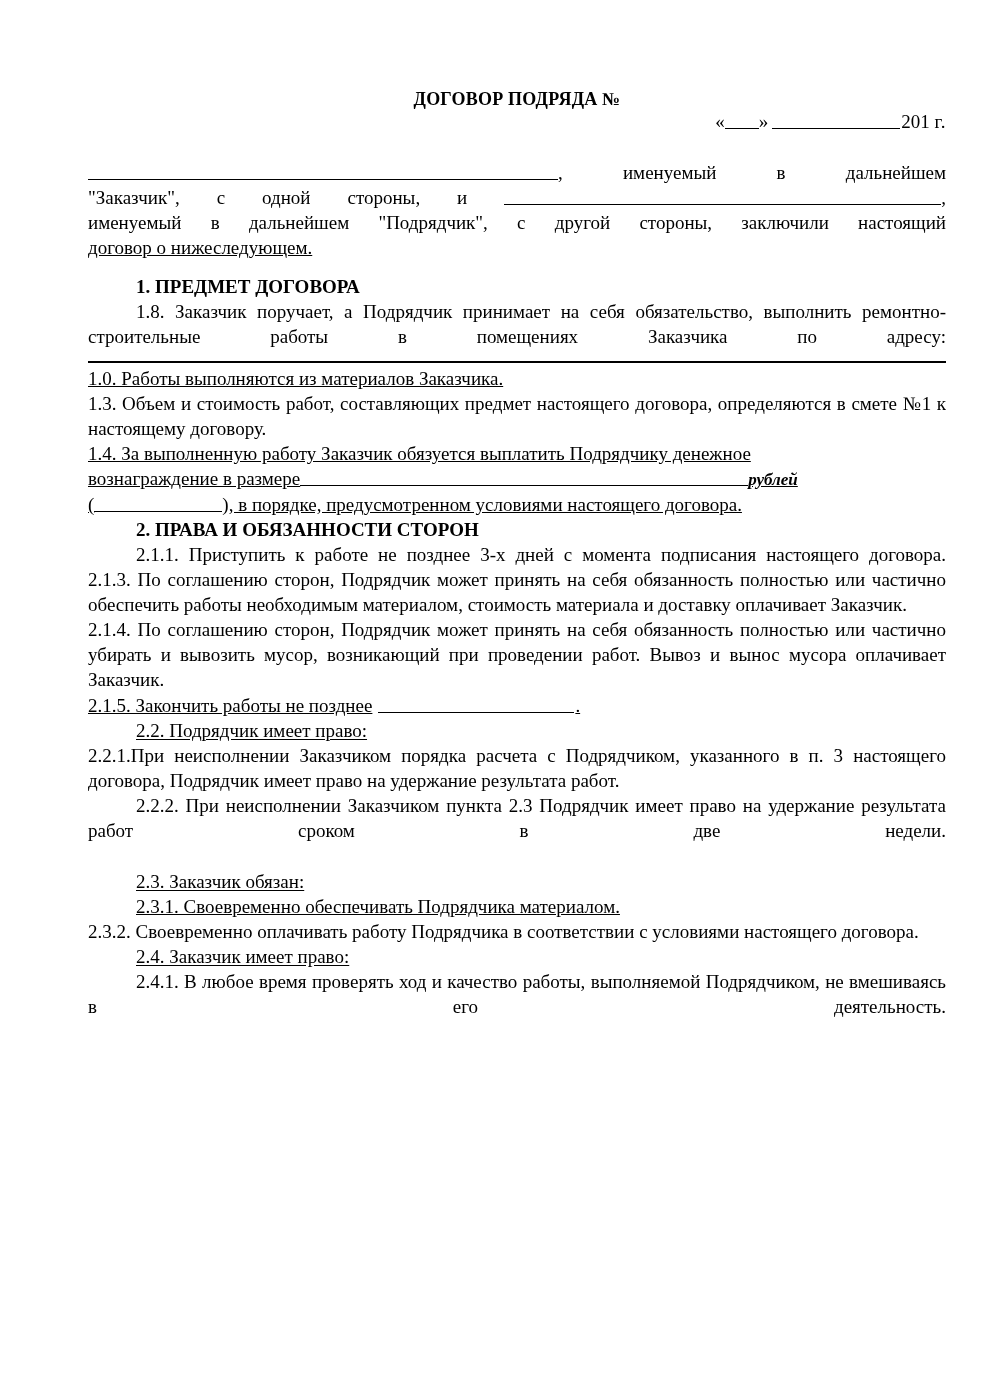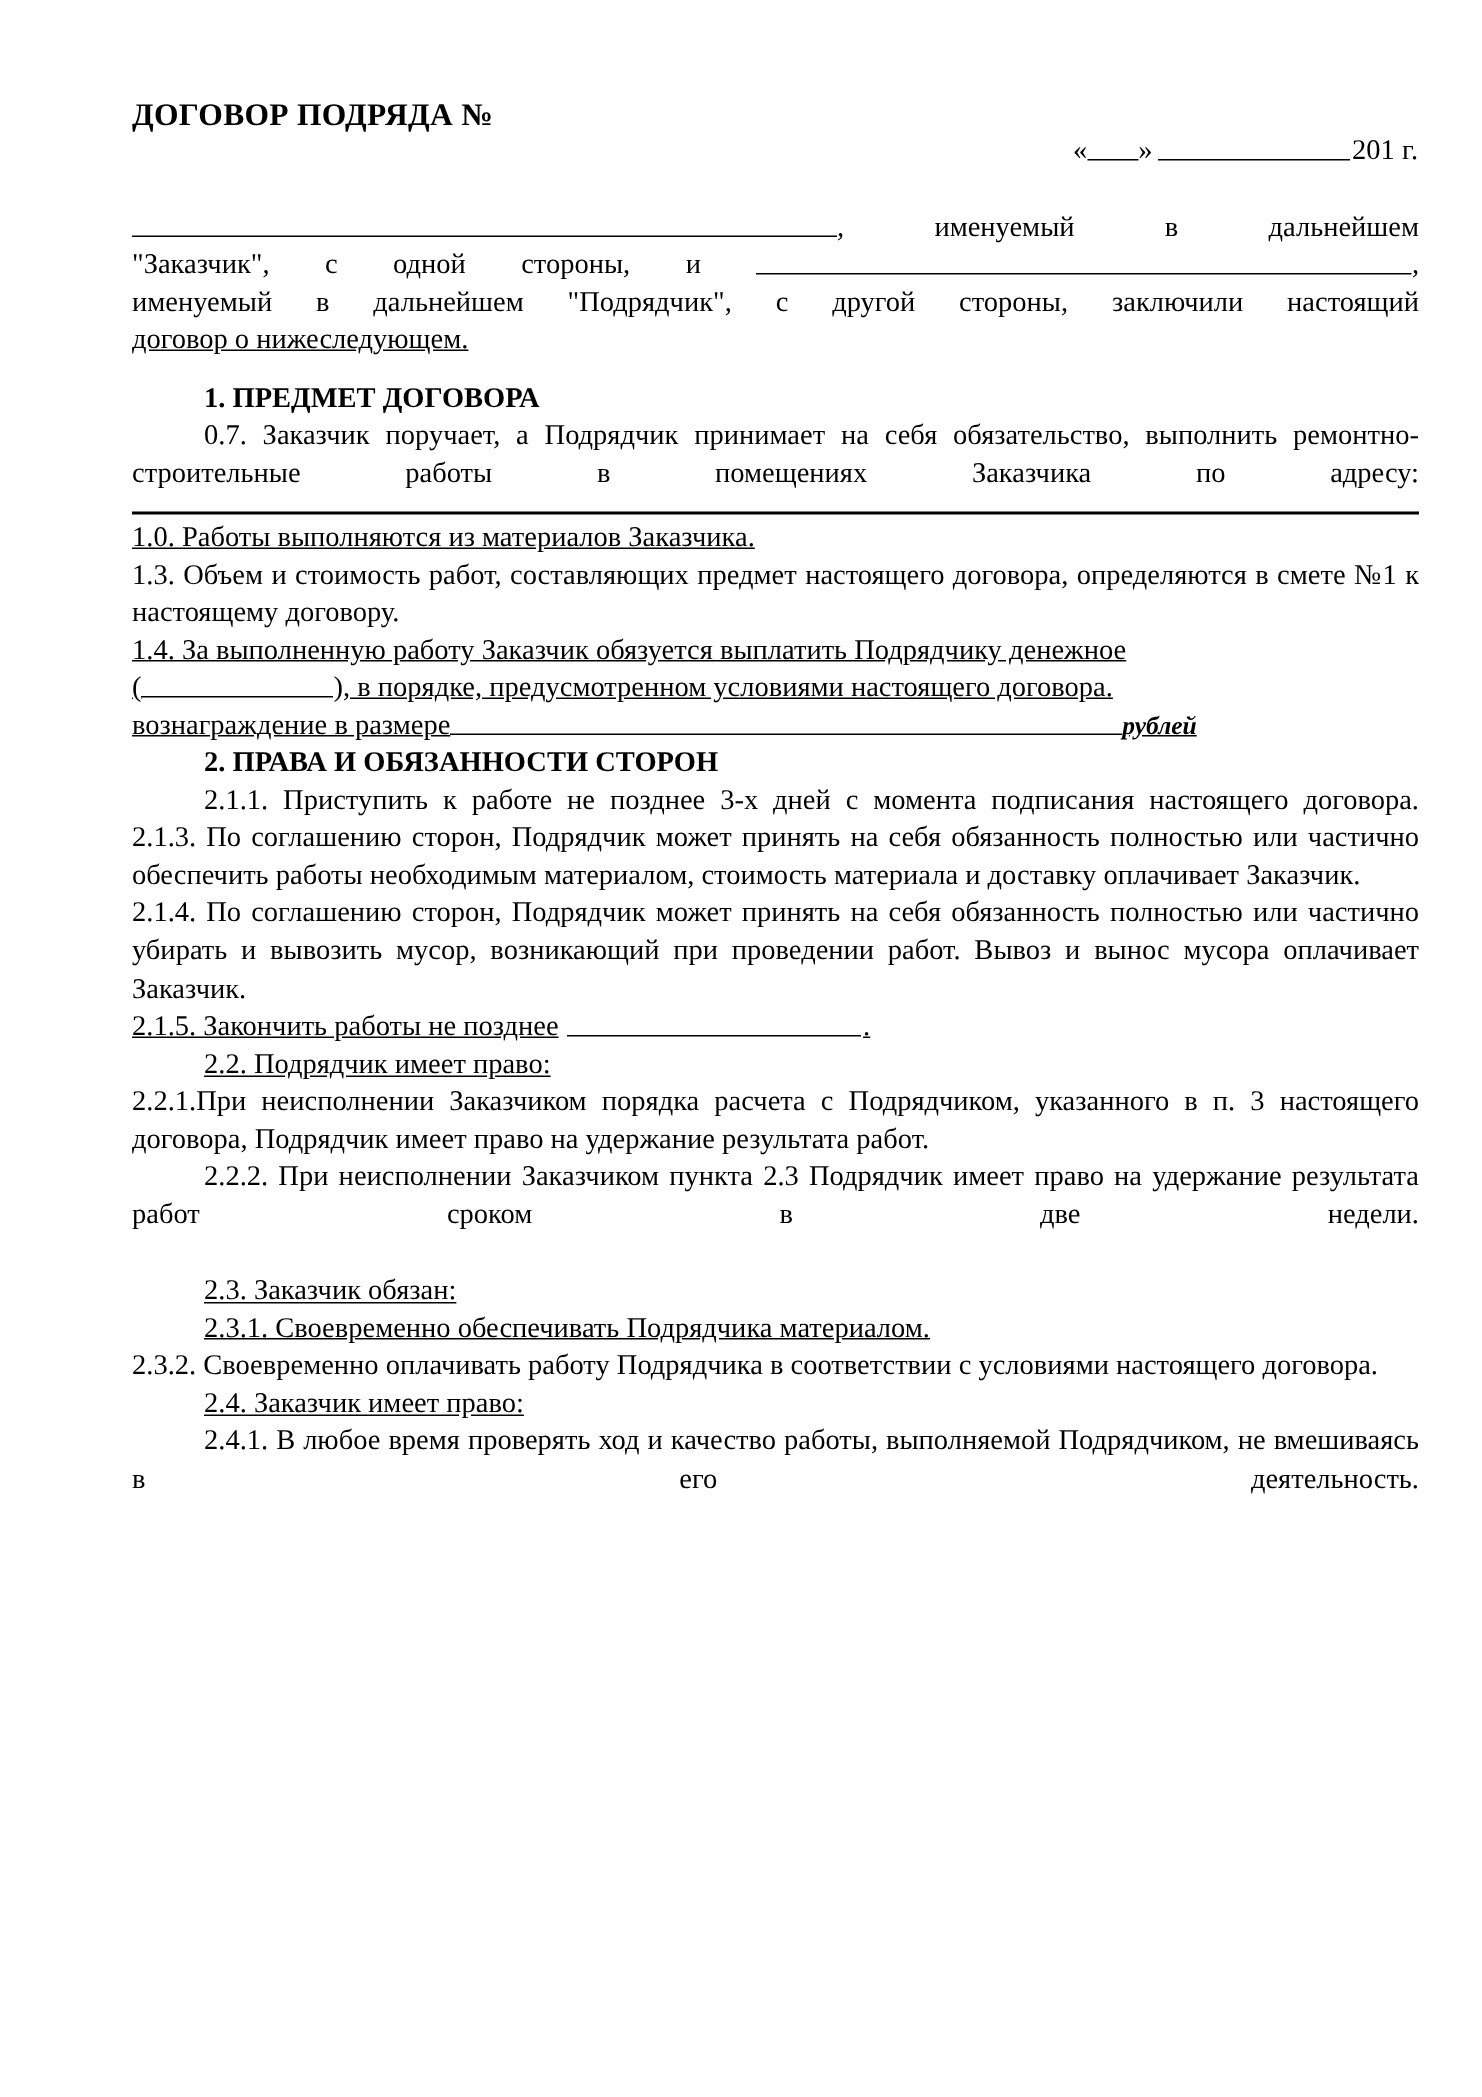--- a/index.html
+++ b/index.html
@@ -23,26 +23,26 @@
   }
   .content {
     position: absolute;
     left: 88px;
     top: 0;
     width: 858px;
   }
 
   
   .doc-title {
-    text-align: left;
+    text-align: center;
     font-weight: bold;
-    font-size: 21px;
+    font-size: 18px;
     letter-spacing: 0.2px;
     margin: 0;
-    padding-top: 65px;
+    padding-top: 90px;
     line-height: 1.1;
   }
 
   
   .date-line {
     text-align: right;
     font-size: 19px;
     line-height: 1.25;
     white-space: nowrap;
   }
@@ -155,31 +155,31 @@
 
     <p class="b just"><span>"Заказчик", с одной стороны, и</span> <span class="blank blank-party2"></span><span>,</span></p>
 
     <p class="b just">именуемый в дальнейшем "Подрядчик", с другой стороны, заключили настоящий</p>
     <p class="b left">договор о нижеследующем.</p>
 
     <div class="spacer-sm"></div>
 
     <p class="sec-head"><span>1.</span> <span class="sc">ПРЕДМЕТ ДОГОВОРА</span></p>
 
-    <p class="b just indent">0.7. Заказчик поручает, а Подрядчик принимает на себя обязательство, выполнить ремонтно-строительные работы в помещениях Заказчика по адресу:</p>
+    <p class="b just indent">1.8. Заказчик поручает, а Подрядчик принимает на себя обязательство, выполнить ремонтно-строительные работы в помещениях Заказчика по адресу:</p>
 
     <div class="addr-rule"></div>
 
     <p class="b left">1.0. Работы выполняются из материалов Заказчика.</p>
 
     <p class="b just-last">1.3. Объем и стоимость работ, составляющих предмет настоящего договора, определяются в смете №1  к настоящему договору.</p>
 
     <p class="b left">1.4. За выполненную работу Заказчик обязуется выплатить Подрядчику денежное</p>
+    <p class="b left nowrapline"><span>вознаграждение в размере</span><span class="blank blank-money"></span><span class="rub">рублей</span></p>
     <p class="b left">(<span class="blank blank-words"></span><span>), в порядке, предусмотренном условиями настоящего договора.</span></p>
-    <p class="b left nowrapline"><span>вознаграждение в размере</span><span class="blank blank-money"></span><span class="rub">рублей</span></p>
 
     <p class="sec-head"><span>2.</span> <span class="sc">ПРАВА И ОБЯЗАННОСТИ СТОРОН</span></p>
 
 
     <p class="b just indent">2.1.1. Приступить к работе не позднее 3-х дней с момента подписания настоящего договора.</p>
     <p class="b just-last">2.1.3. По соглашению сторон, Подрядчик может принять на себя обязанность полностью или частично обеспечить работы необходимым материалом, стоимость материала и доставку оплачивает Заказчик.</p>
     <p class="b just-last">2.1.4. По соглашению сторон, Подрядчик может принять на себя обязанность полностью или частично убирать и вывозить мусор, возникающий при проведении работ. Вывоз и вынос  мусора оплачивает Заказчик.</p>
     <p class="b left"><span>2.1.5. Закончить работы не позднее</span><span class="blank blank-date-finish"></span><span>.</span></p>
 
     <p class="sub-head"><span class="u">2.2. Подрядчик имеет право:</span></p>

